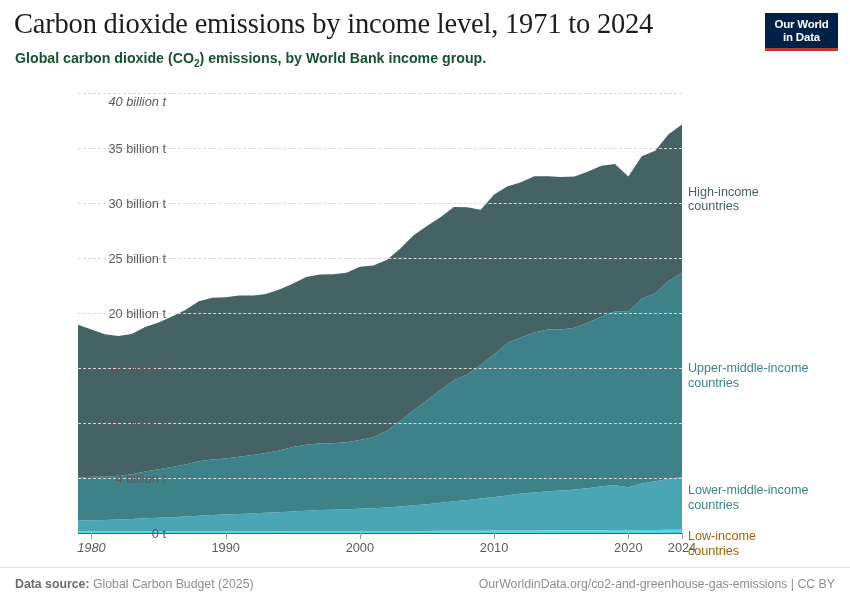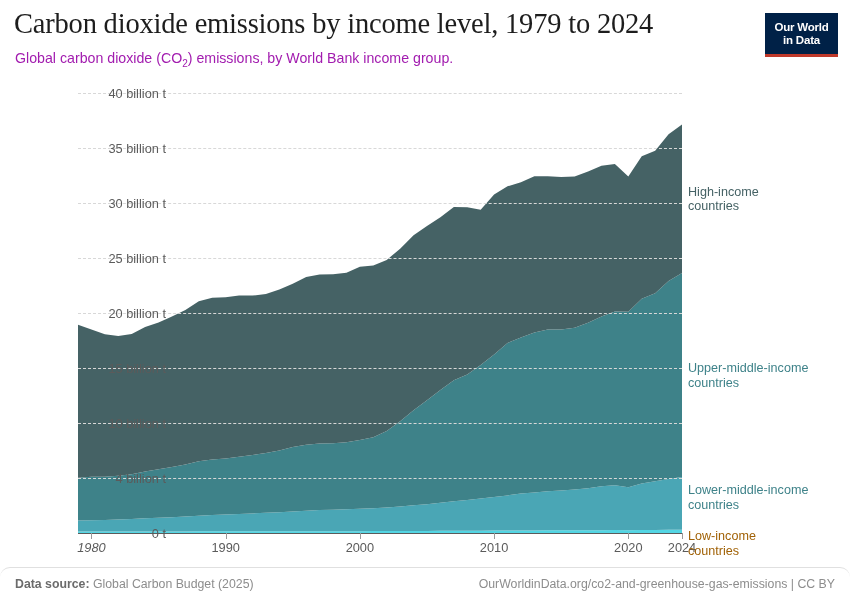--- a/index.html
+++ b/index.html
@@ -15,27 +15,27 @@
 
   
   .title{
     position:absolute;left:14px;top:8px;width:740px;
     font-family:"Liberation Serif","DejaVu Serif",serif;
     font-size:28.5px;font-weight:400;letter-spacing:-0.2px;
     color:#1d1d1d;white-space:nowrap;
   }
   .subtitle{
     position:absolute;left:15px;top:50px;width:700px;
-    font-size:14.2px;font-weight:400;color:#a21caf;white-space:nowrap;
+    font-size:14.2px;font-weight:700;color:#14532d;white-space:nowrap;
   }
   .subtitle sub{font-size:10px;}
 
   
   .owid-logo{
-    position:absolute;right:12px;top:13px;width:73px;height:44px;
+    position:absolute;right:12px;top:13px;width:73px;height:38px;
     background:#002147;
     display:flex;flex-direction:column;align-items:center;justify-content:center;
     box-sizing:border-box;border-bottom:3px solid #c0392b;
   }
   .owid-logo span{
     display:block;color:#ffffff;font-size:11.5px;line-height:12.4px;
     font-weight:700;font-family:"Liberation Sans",sans-serif;letter-spacing:-0.2px;
   }
 
   
@@ -68,32 +68,31 @@
   
   .slabel{
     position:absolute;left:688px;font-size:12.6px;line-height:14.6px;
     white-space:nowrap;
   }
 
   
   .footer{
     position:absolute;left:0;bottom:0;width:850px;height:32px;
     border-top:1px solid #e0e0e0;
-    border-radius:10px;
   }
   .src{position:absolute;left:15px;top:9px;font-size:12.3px;color:#8d8d8d;white-space:nowrap;}
   .src b{color:#6b6b6b;font-weight:700;}
   .lic{position:absolute;right:15px;top:9px;font-size:12.3px;color:#8d8d8d;white-space:nowrap;text-align:center;}
 </style>
 </head>
 <body>
 
 <div class="page">
 
-  <div class="title">Carbon dioxide emissions by income level, 1979 to 2024</div>
+  <div class="title">Carbon dioxide emissions by income level, 1971 to 2024</div>
   <div class="subtitle"><span>Global carbon dioxide (CO</span><sub>2</sub><span>) emissions, by World Bank income group.</span></div>
 
   <div class="owid-logo">
     <span>Our World</span>
     <span>in Data</span>
   </div>
 
   <div class="chart">
 
     <div class="plot" id="plot">
@@ -118,21 +117,21 @@
 
     <div id="ylabels">
         <div class="ylabel" style="top: 455px;">0 t</div>
         <div class="ylabel" style="top: 400px;">4 billion t</div>
         <div class="ylabel" style="top: 345px;">10 billion t</div>
         <div class="ylabel" style="top: 290px;">15 billion t</div>
         <div class="ylabel" style="top: 235px;">20 billion t</div>
         <div class="ylabel" style="top: 180px;">25 billion t</div>
         <div class="ylabel" style="top: 125px;">30 billion t</div>
         <div class="ylabel" style="top: 70px;">35 billion t</div>
-        <div class="ylabel" style="top: 15px;">40 billion t</div>
+        <div class="ylabel" style="top: 23px; font-style: italic;">40 billion t</div>
       </div>
 
     <div class="xaxis" id="xaxis">
         <div class="xtick" style="left: 13.4222px;"></div>
         <div class="xlabel" style="left: 13.4222px; font-style: italic;">1980</div>
         <div class="xtick" style="left: 147.644px;"></div>
         <div class="xlabel" style="left: 147.644px;">1990</div>
         <div class="xtick" style="left: 281.867px;"></div>
         <div class="xlabel" style="left: 281.867px;">2000</div>
         <div class="xtick" style="left: 416.089px;"></div>

